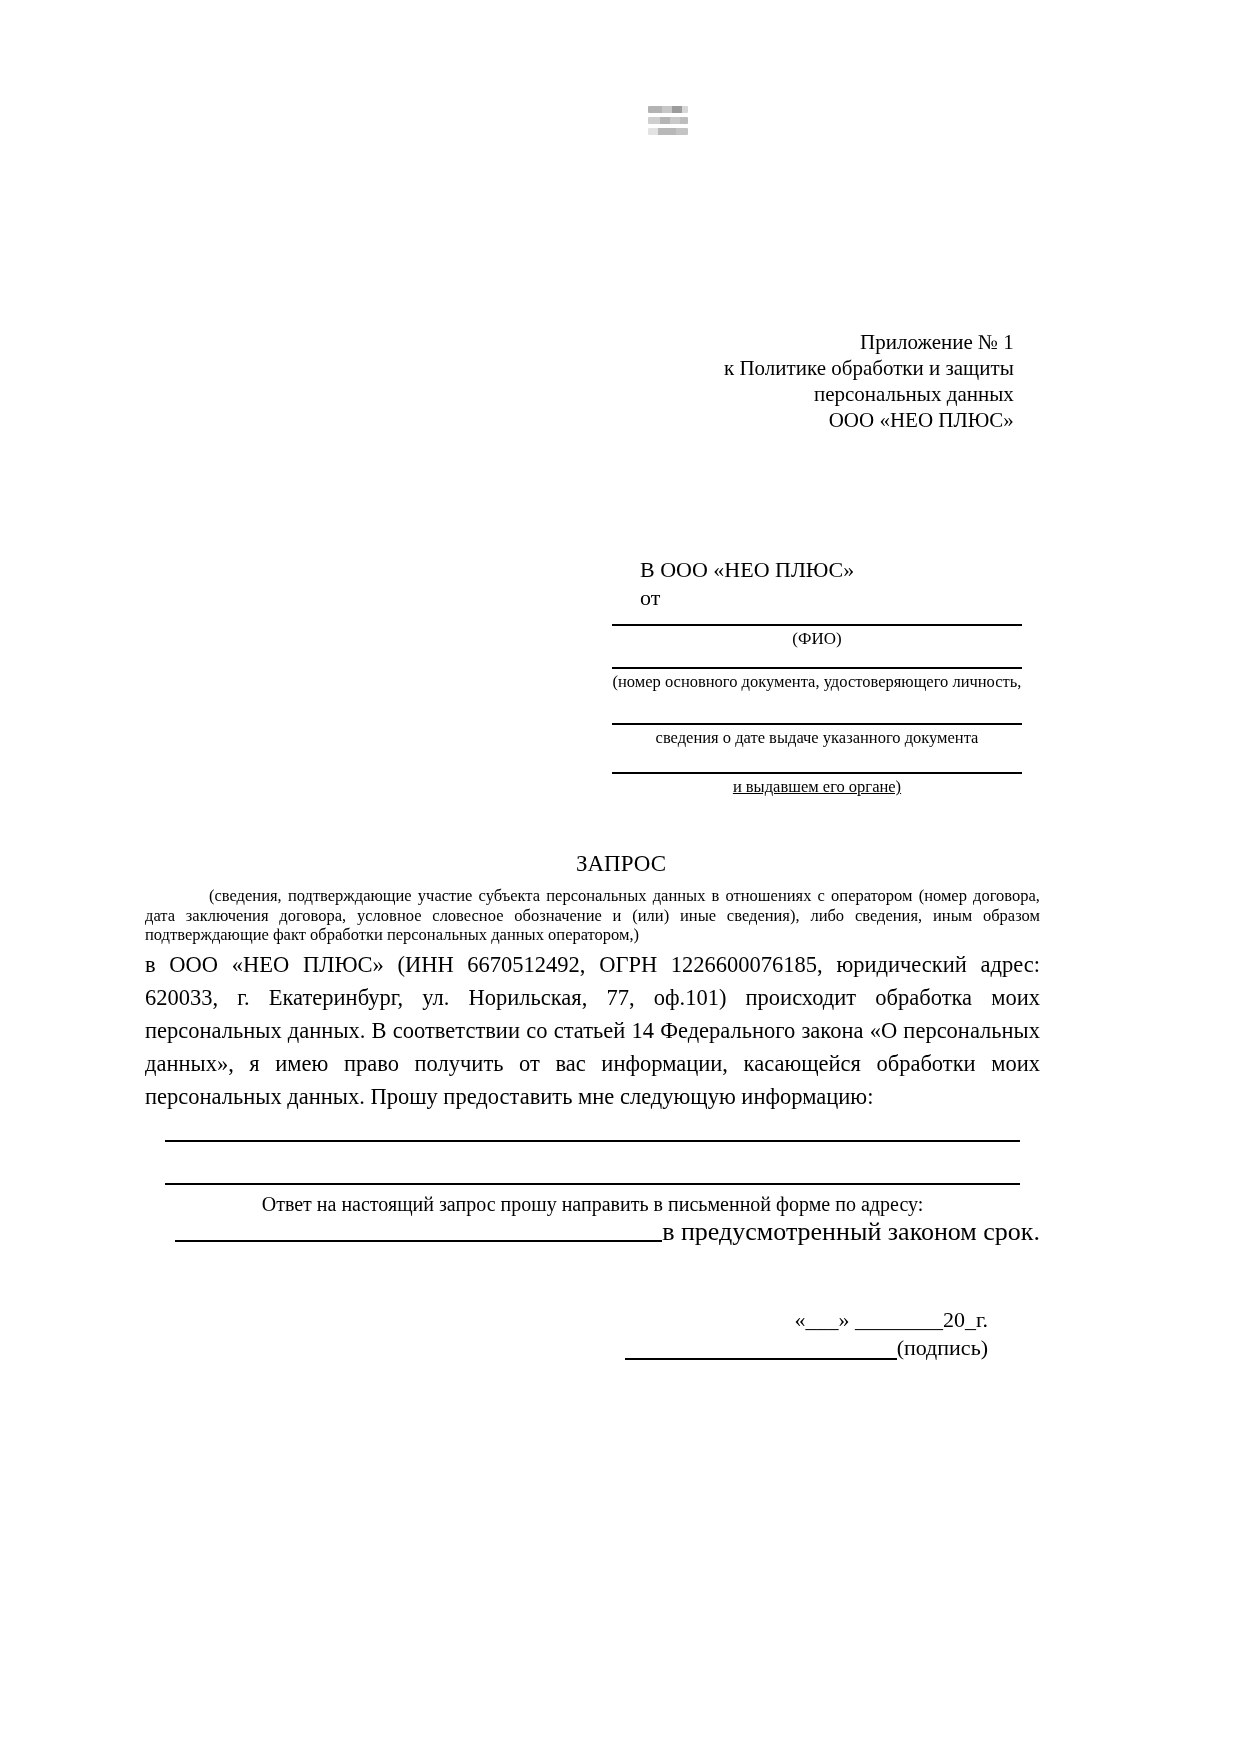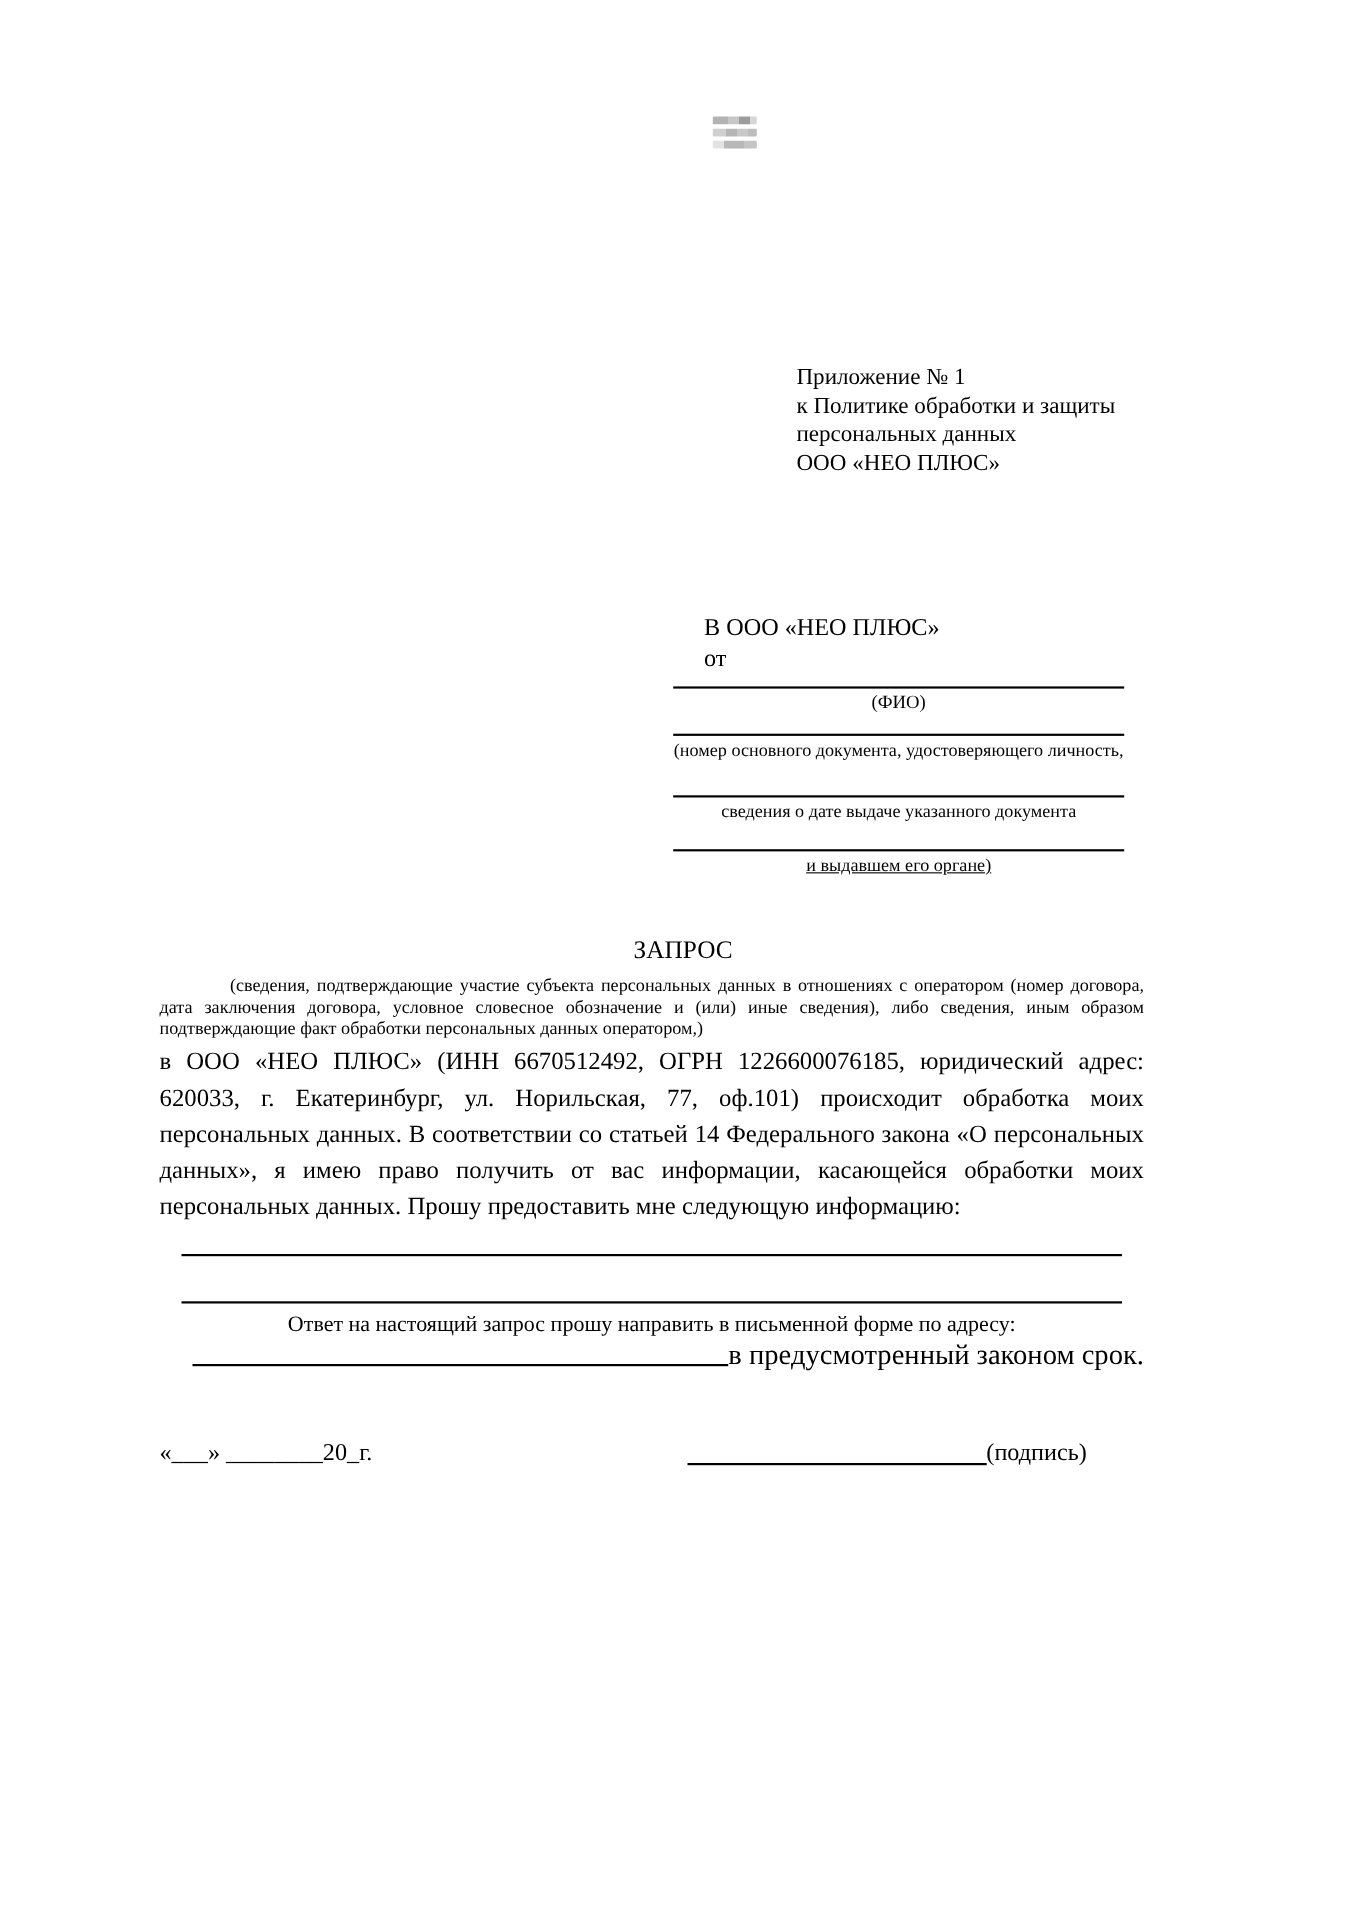--- a/index.html
+++ b/index.html
@@ -15,21 +15,21 @@
 
   
   .artifact { position: absolute; left: 648px; top: 106px; width: 40px; height: 32px; }
   .artifact .bar { height: 7px; margin-bottom: 4px; border-radius: 1px; }
   .artifact .b1 { background: linear-gradient(90deg,#b3b3b3 0 35%, #c7c7c7 35% 60%, #9c9c9c 60% 85%, #d6d6d6 85%); }
   .artifact .b2 { background: linear-gradient(90deg,#cfcfcf 0 30%, #b5b5b5 30% 55%, #c9c9c9 55% 80%, #bdbdbd 80%); }
   .artifact .b3 { background: linear-gradient(90deg,#e3e3e3 0 25%, #b8b8b8 25% 70%, #c4c4c4 70%); }
 
   .appendix {
     position: absolute; left: 724px; top: 329px;
-    font-size: 21px; line-height: 26px; white-space: nowrap;
+    font-size: 21px; line-height: 26px; white-space: nowrap; text-align: right;
   }
 
   .doc-title {
     position: absolute; left: 0; top: 461px; width: 100%;
     text-align: center; font-weight: bold; font-size: 24px; line-height: 33px;
   }
 
   .addressee { position: absolute; left: 612px; top: 556px; width: 410px; font-size: 22px; }
   .addressee .to-line   { margin-left: 28px; line-height: 28px; }
   .addressee .from-line { margin-left: 28px; line-height: 28px; }
@@ -70,21 +70,21 @@
   .term-row {
     position: absolute; left: 175px; top: 1219px; width: 865px;
     display: flex; align-items: flex-end; font-size: 26px; line-height: 26px;
   }
   .term-row .fill { flex: 1; border-bottom: 2.5px solid #000; margin-bottom: 3px; }
   .term-row .txt { white-space: nowrap; }
 
   .footer-row {
     position: absolute; left: 145px; top: 1306px; width: 843px;
     display: flex; justify-content: space-between; align-items: flex-end;
-    font-size: 22px; line-height: 28px;
+    font-size: 22px; line-height: 28px; flex-direction: column;
   }
   .sig-group { display: flex; align-items: center; }
   .sig-blank { width: 272px; border-bottom: 2.5px solid #000; height: 24px; }
   .sig-cap { white-space: nowrap; }
 </style>
 </head>
 <body>
 
 <div class="page">
 

